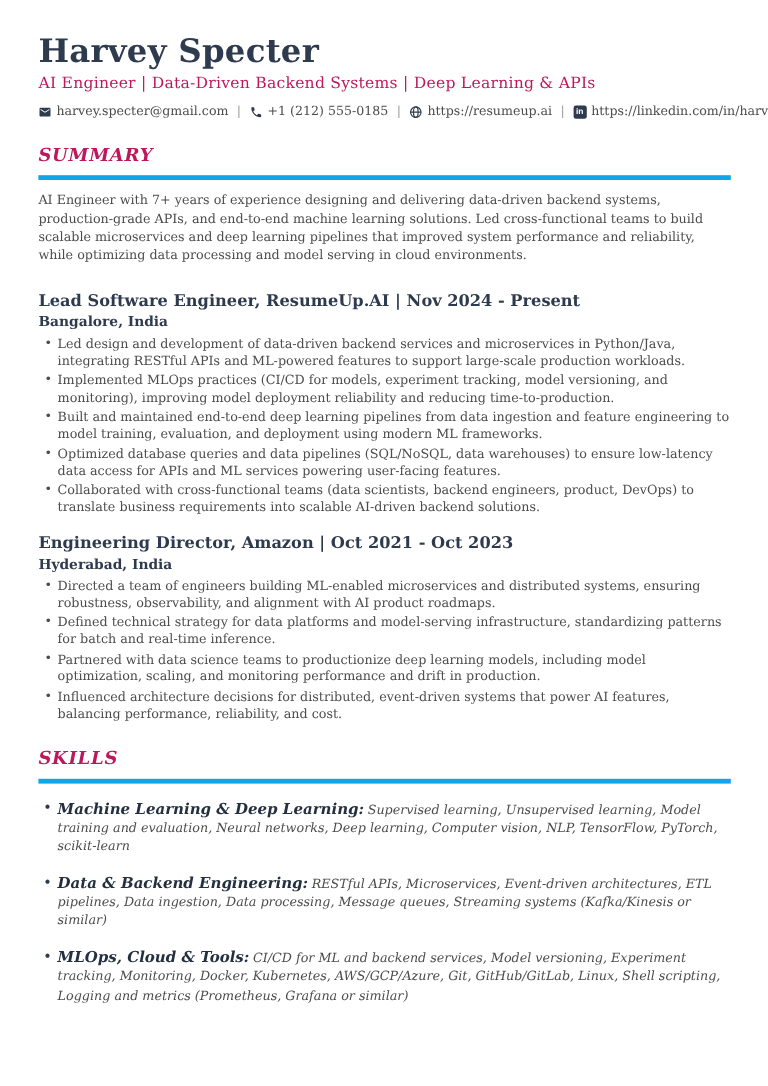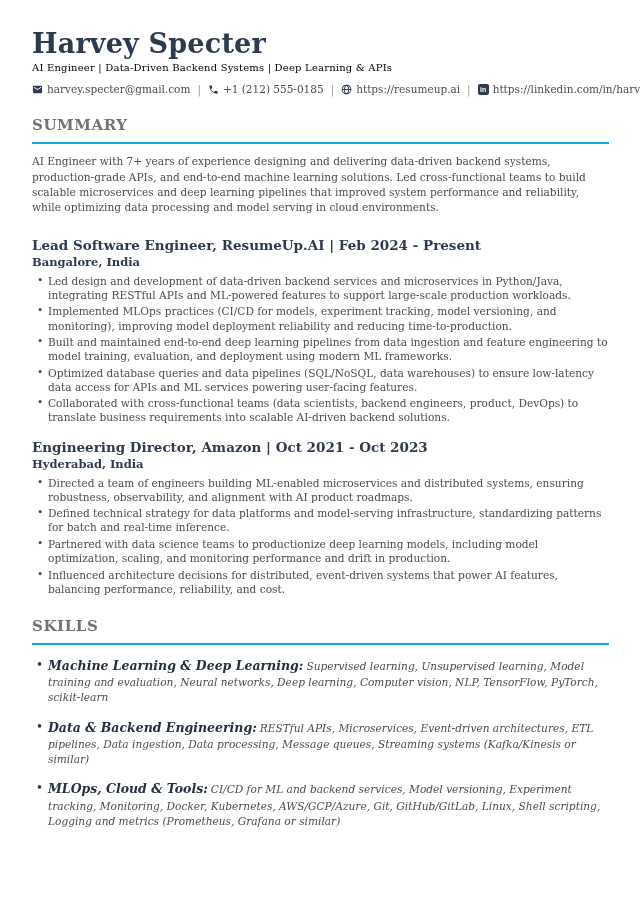--- a/index.html
+++ b/index.html
@@ -26,22 +26,22 @@
   .name {
     margin: 0;
     font-size: 27px;
     line-height: 1.05;
     font-weight: 700;
     color: #2e3a4d;
     letter-spacing: 0.2px;
   }
   .tagline {
     margin-top: 4px;
-    font-size: 10px;
-    color: #000000;
+    font-size: 13px;
+    color: #be185d;
     letter-spacing: 0.2px;
   }
   .contact-row {
     margin-top: 10px;
     display: flex;
     align-items: center;
     flex-wrap: nowrap;
     font-size: 10.5px;
     color: #4c4c4c;
     white-space: nowrap;
@@ -76,24 +76,25 @@
     font-size: 7px;
     font-weight: 700;
     line-height: 1;
   }
   
   .section { margin-top: 21px; }
   .section-title {
     margin: 0;
     font-size: 15px;
     font-weight: 600;
-    color: #737373;
+    color: #be185d;
     letter-spacing: 0.6px;
     padding-bottom: 8px;
-    border-bottom: 2px solid #0ea5e9;
+    border-bottom: 4px solid #0ea5e9;
+    font-style: italic;
   }
   .summary-text {
     margin: 10px 0 0 0;
     font-size: 10.6px;
     line-height: 1.45;
     color: #4c4c4c;
   }
   
   .job { margin-top: 11px; }
   .job + .job { margin-top: 14px; }
@@ -210,21 +211,21 @@
   </header>
 
   <section class="section">
     <h2 class="section-title">SUMMARY</h2>
     <p class="summary-text">AI Engineer with 7+ years of experience designing and delivering data-driven backend systems, production-grade APIs, and end-to-end machine learning solutions. Led cross-functional teams to build scalable microservices and deep learning pipelines that improved system performance and reliability, while optimizing data processing and model serving in cloud environments.</p>
   </section>
 
   <section class="section">
 
     <div class="job">
-      <h3 class="job-heading">Lead Software Engineer, ResumeUp.AI | Feb 2024 - Present</h3>
+      <h3 class="job-heading">Lead Software Engineer, ResumeUp.AI | Nov 2024 - Present</h3>
       <div class="job-location">Bangalore, India</div>
       <ul class="bullets">
         <li>Led design and development of data-driven backend services and microservices in Python/Java, integrating RESTful APIs and ML-powered features to support large-scale production workloads.</li>
         <li>Implemented MLOps practices (CI/CD for models, experiment tracking, model versioning, and monitoring), improving model deployment reliability and reducing time-to-production.</li>
         <li>Built and maintained end-to-end deep learning pipelines from data ingestion and feature engineering to model training, evaluation, and deployment using modern ML frameworks.</li>
         <li>Optimized database queries and data pipelines (SQL/NoSQL, data warehouses) to ensure low-latency data access for APIs and ML services powering user-facing features.</li>
         <li>Collaborated with cross-functional teams (data scientists, backend engineers, product, DevOps) to translate business requirements into scalable AI-driven backend solutions.</li>
       </ul>
     </div>
 

